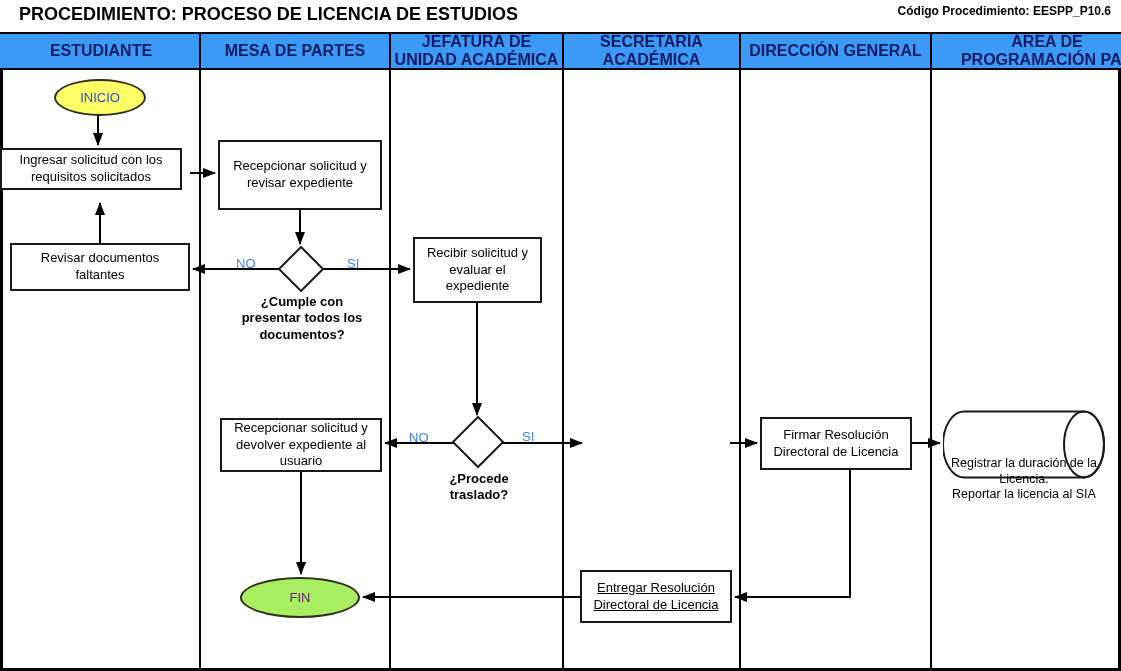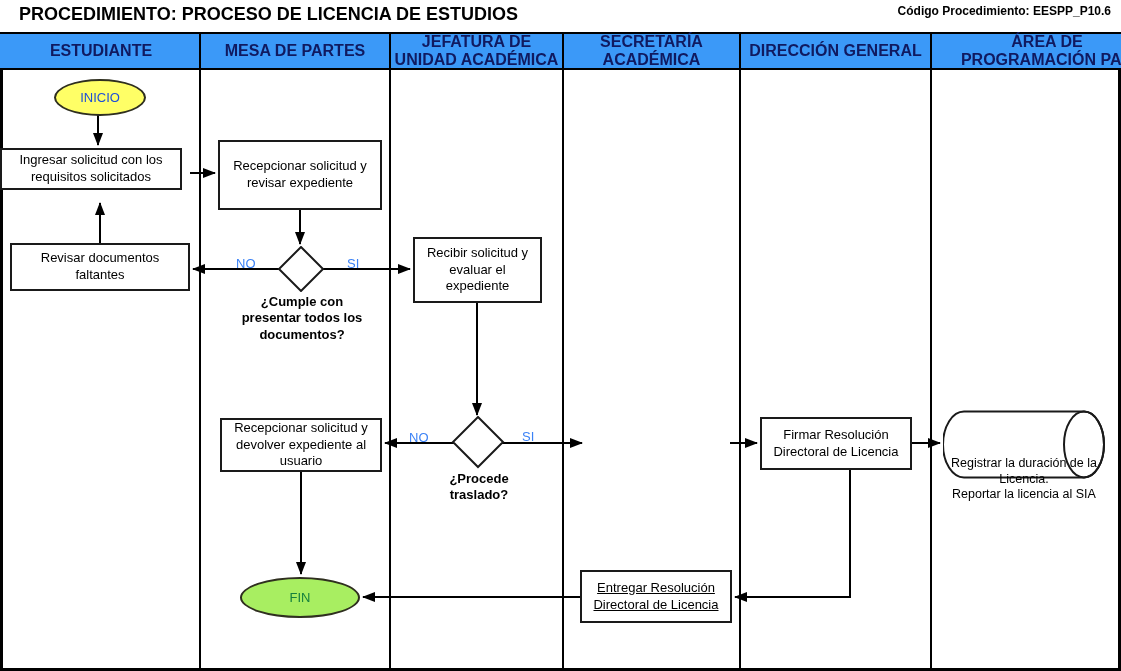--- a/index.html
+++ b/index.html
@@ -23,21 +23,21 @@
   .node{
     position:absolute;background:#fff;border:2px solid #1a1a1a;box-sizing:border-box;
     display:flex;align-items:center;justify-content:center;text-align:center;
     font-size:13px;line-height:1.3;white-space:pre-line;z-index:3;
   }
   .terminator{
     position:absolute;border:2px solid #2f2f1f;border-radius:50%;box-sizing:border-box;
     display:flex;align-items:center;justify-content:center;font-size:13px;z-index:3;
   }
   .start{background:#ffff66;color:#1d4ed8;}
-  .end{background:#a8ee61;color:#15803d;}
+  .end{background:#a8ee61;color:#701a75;}
   .q-label{
     position:absolute;font-size:13px;font-weight:bold;text-align:center;
     line-height:1.25;white-space:pre-line;z-index:3;
   }
   .branch-label{position:absolute;font-size:13px;color:#3b82f6;z-index:3;}
   .shape-svg{position:absolute;z-index:3;}
   .cyl-text{
     position:absolute;font-size:12.5px;line-height:1.25;text-align:center;
     white-space:pre-line;z-index:4;
   }

